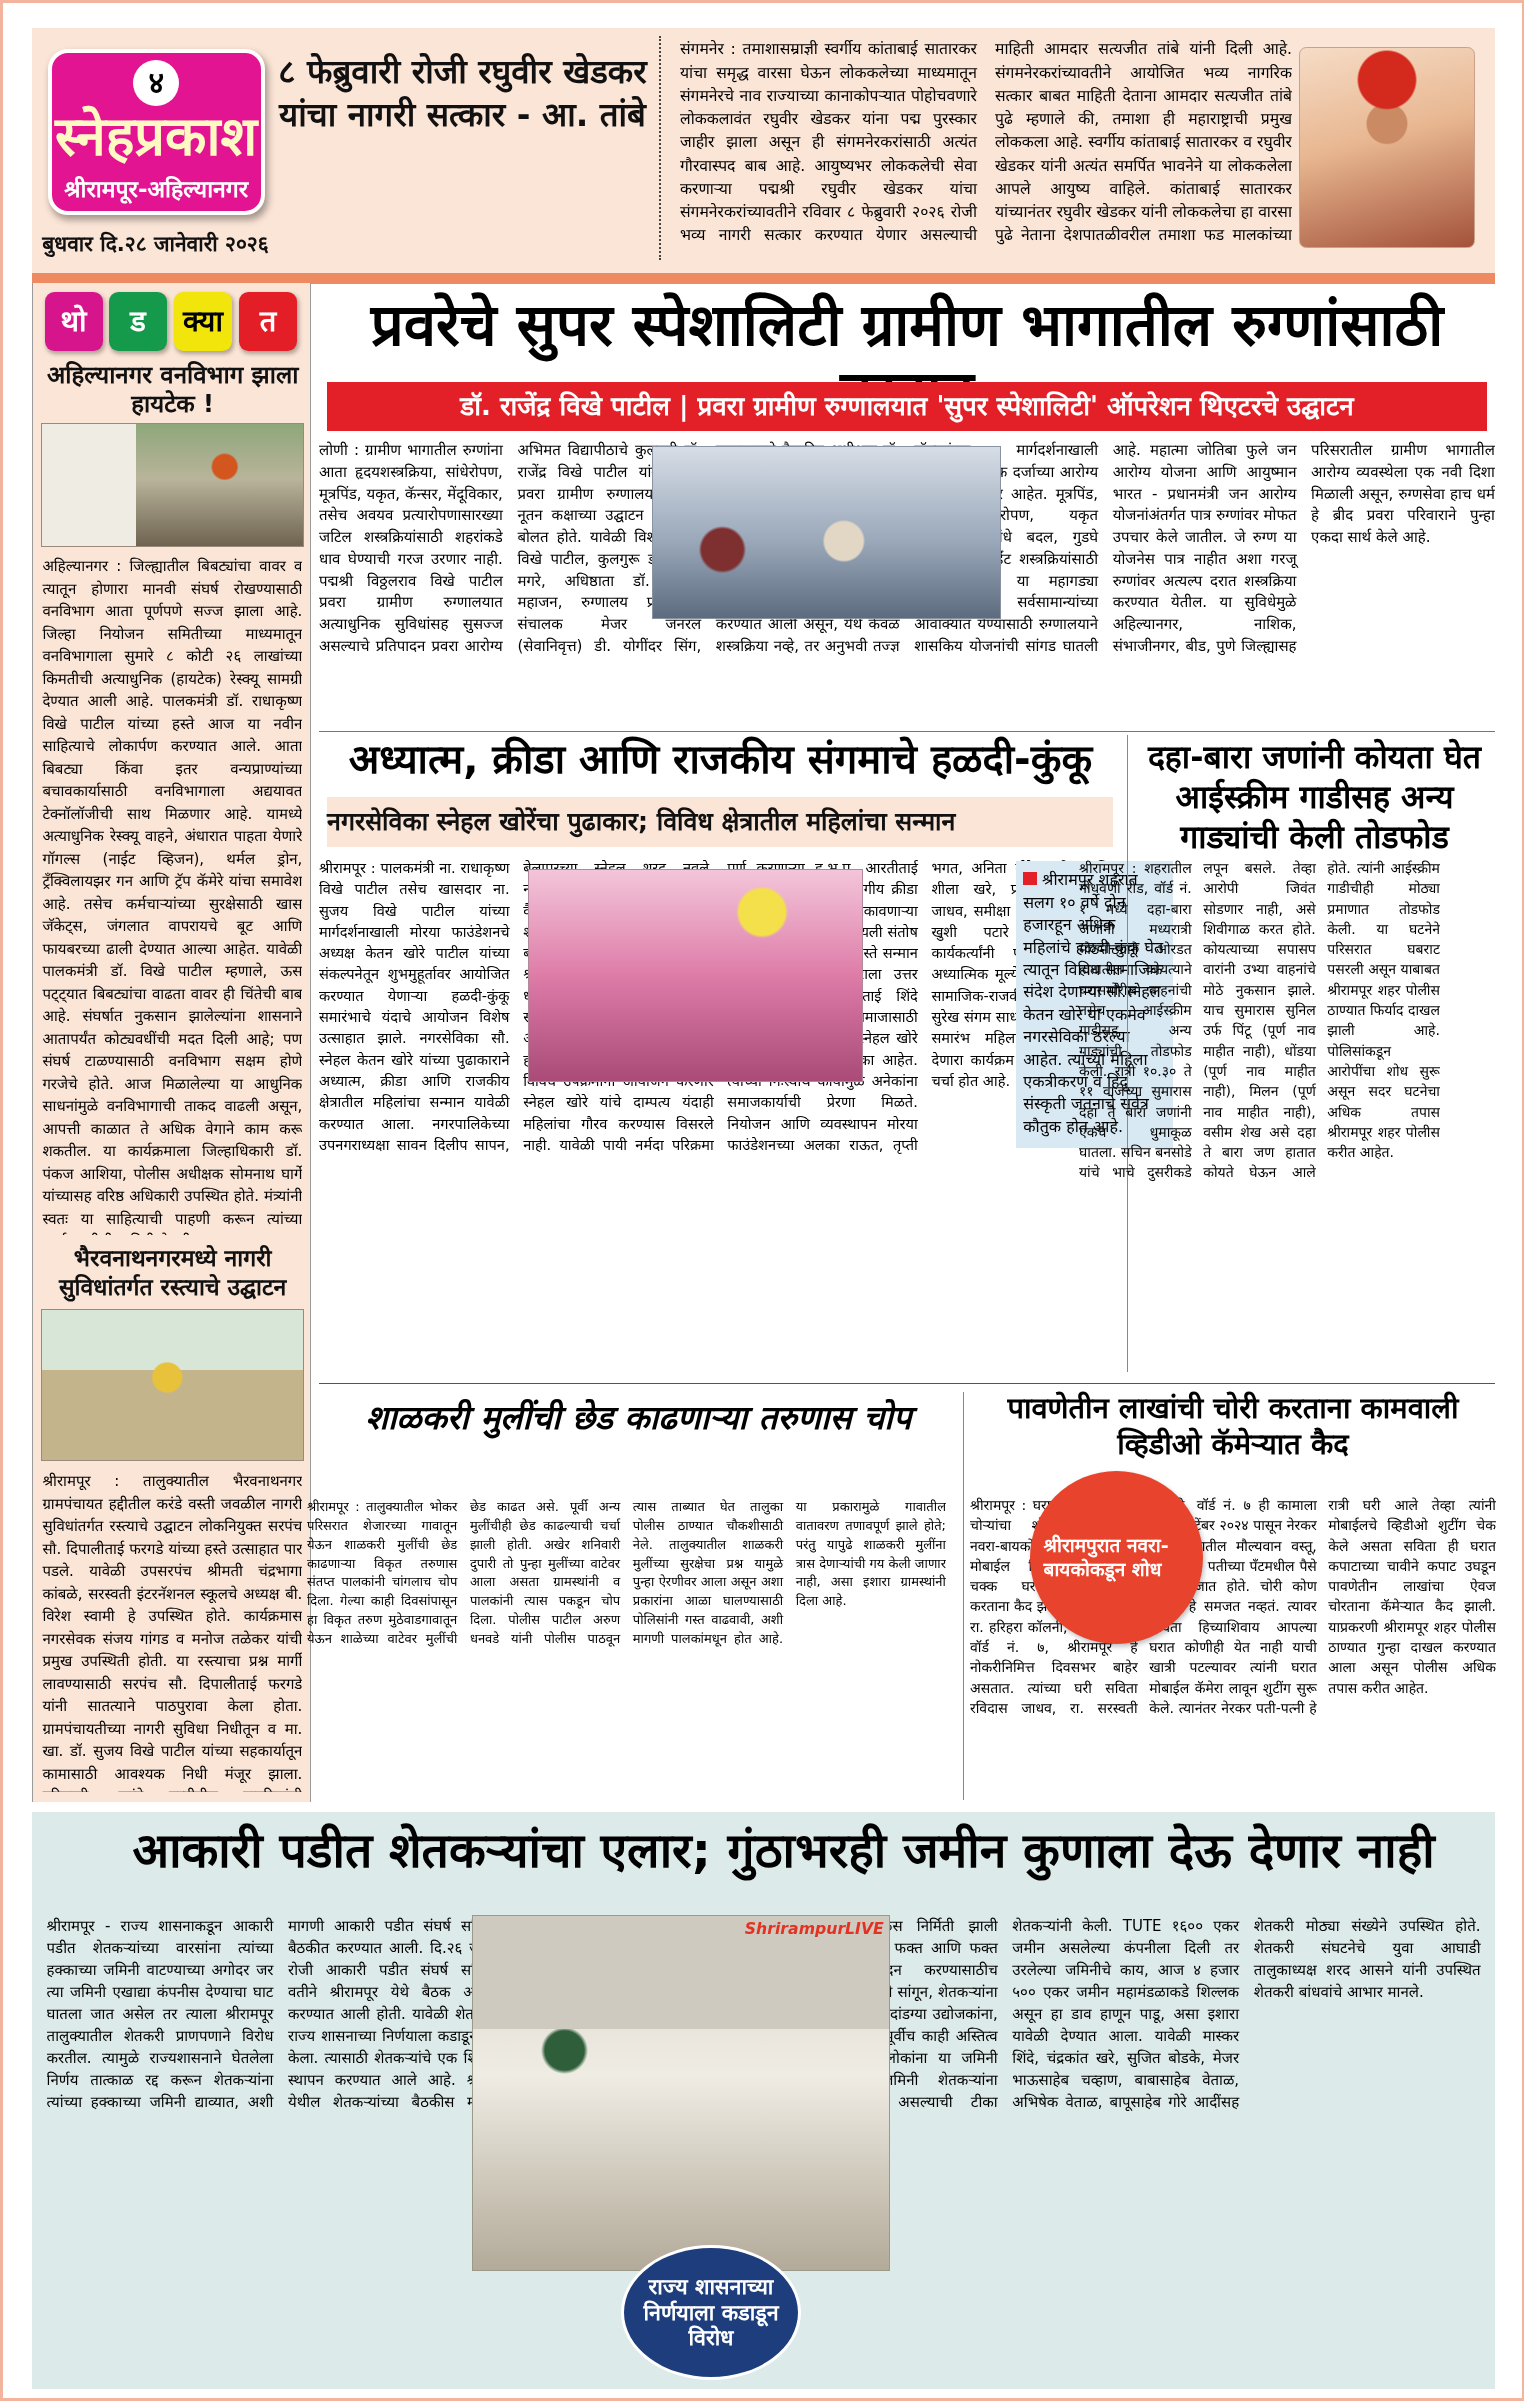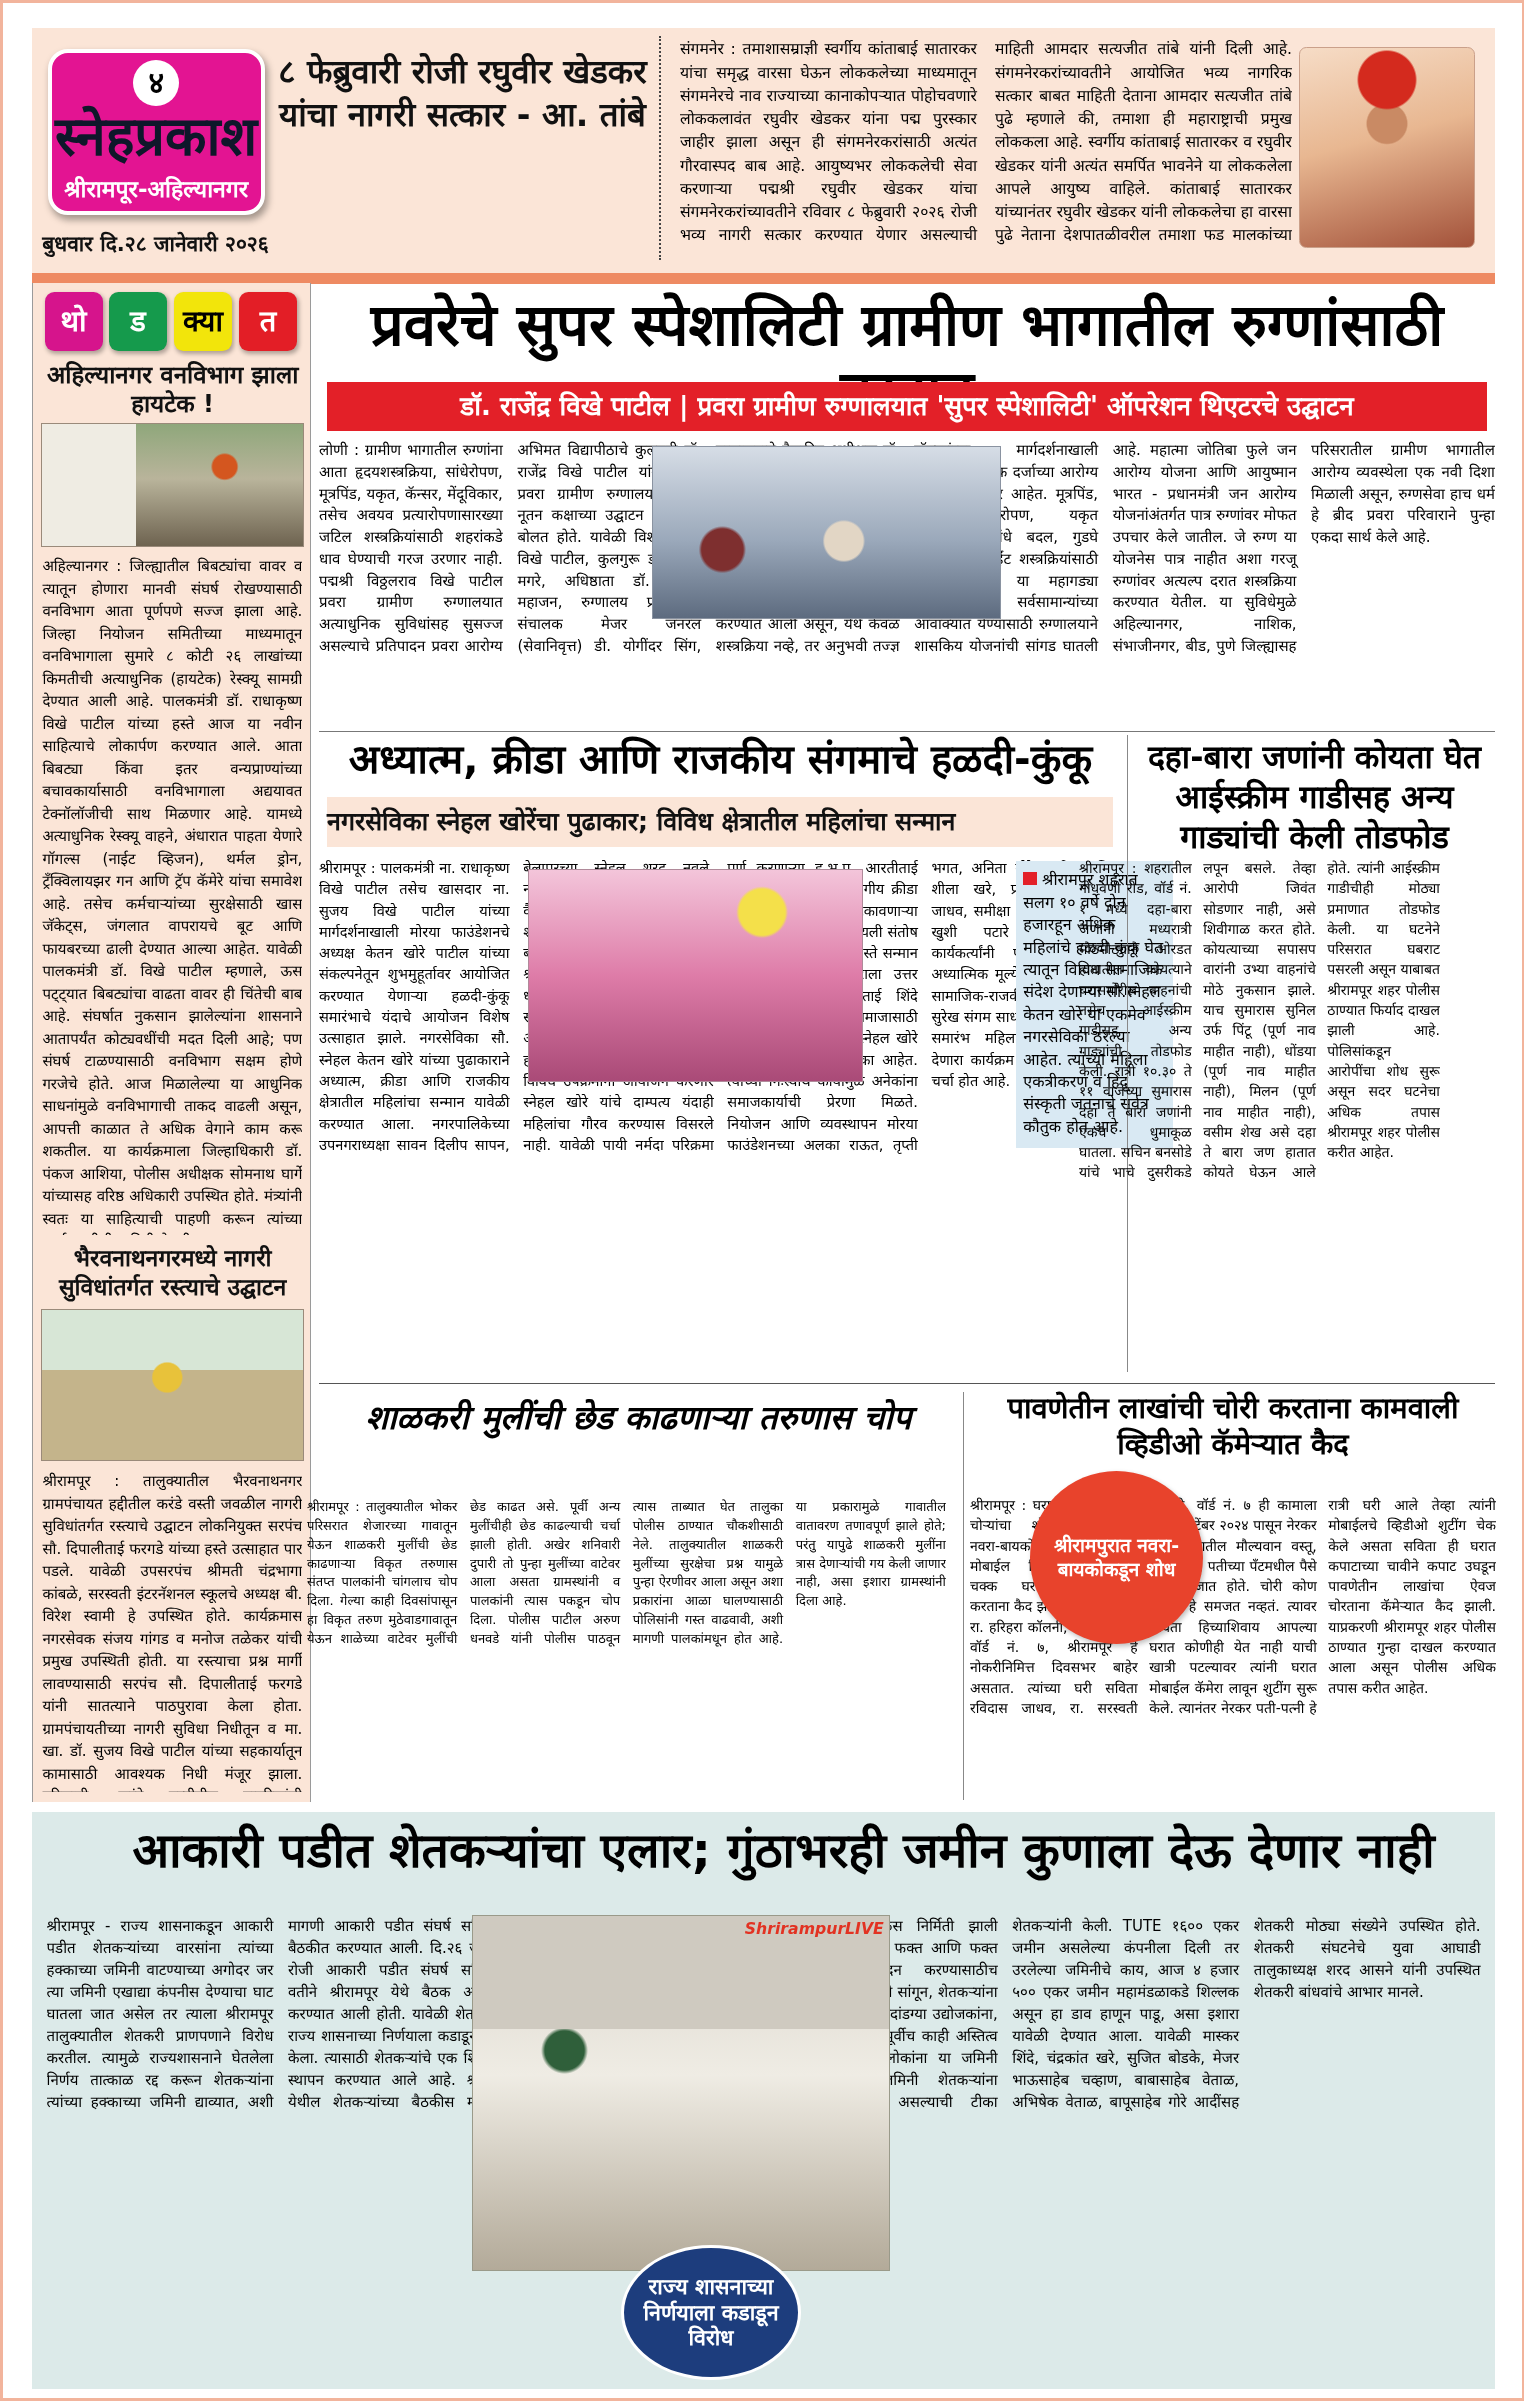--- a/index.html
+++ b/index.html
@@ -17,21 +17,21 @@
   .masthead-box {
     left:15.7px; top:21px; width:217px; height:166px; background:#e31492;
     border:4.2px solid #ffffff; border-radius:20px; box-shadow:2.1px 4.2px 7.3px rgba(0,0,0,.35);
     text-align:center;
   }
   .masthead-circle {
     position:absolute; left:50%; top:7.3px; transform:translateX(-50%);
     width:46px; height:46px; border-radius:50%; background:#ffffff;
     color:#000; font-size:30px; font-weight:bold; line-height:46px;
   }
-  .masthead-title { position:absolute; left:0; right:0; top:56px; color:#0f172a; font-size:54px; font-weight:bold; line-height:1.05; }
+  .masthead-title { position:absolute; left:0; right:0; top:56px; color:#fef9c3; font-size:54px; font-weight:bold; line-height:1.05; }
   .masthead-sub { position:absolute; left:0; right:0; top:119px; color:#fff; font-size:23px; font-weight:bold; }
   .dateline { left:10px; top:201px; width:227px; font-size:21px; font-weight:bold; color:#111; text-align:center; }
 
   .banner-headline { left:246px; top:23px; width:369px; height:209px; font-size:33px; font-weight:bold; color:#111; line-height:1.3; text-align:center; }
   .ornament { left:627px; top:8.4px; height:224px; width:0; border-left:2.6px dotted #444; }
   .banner-body { left:648px; top:9.4px; width:612px; height:228px; font-size:15.7px; line-height:1.48; column-count:2; column-gap:18px; overflow:hidden; }
   .photo-portrait {
     left:1267px; top:19px; width:176px; height:201px; border-radius:7.3px;
     background:
       radial-gradient(circle at 50% 16%, #d42a1e 0 15%, rgba(212,42,30,0) 16%),
@@ -109,21 +109,21 @@
   .tease-body { left:304px; top:1467px; width:639px; height:332px; font-size:13px; line-height:1.45; column-count:4; column-gap:12.6px; overflow:hidden;margin-top:28px; }
 
   .vdiv-2 { left:960px; top:1389px; height:408px; width:0; border-left:1.6px solid #888; }
 
   
   .maid-headline { left:967px; top:1387px; width:526px; font-size:29px; font-weight:bold; color:#000; text-align:center; line-height:1.25; }
   .maid-body { left:967px; top:1492px; width:526px; height:307px; font-size:14px; line-height:1.45; column-count:3; column-gap:11.5px; overflow:hidden; }
   .badge-red {
     left:1027px; top:1468px; width:173px; height:173px; border-radius:50%;
     background:#e8432c; color:#fff; font-size:19px; font-weight:bold;
-    display:flex; align-items:center; justify-content:center; text-align:center;
+    display:flex; align-items:center; justify-content:center; 
     padding:13.6px; line-height:1.25; box-shadow:1.6px 2.6px 5.2px rgba(0,0,0,.25);
   }
 
   
   .bottom-section { left:29px; top:1809px; width:1463px; height:577px; background:#dceae9; }
   .farm-headline { position:absolute; left:0; right:0; top:11.5px; font-size:48px; font-weight:bold; color:#000; text-align:center; line-height:1.1;padding-left:40px; }
   .farm-body { position:absolute; left:14.6px; top:103px; width:1434px; height:462px; font-size:15px; line-height:1.47; column-count:6; column-gap:14.6px; overflow:hidden; }
   .photo-farmers {
     position:absolute; left:440px; top:103px; width:418px; height:356px;
     background:

